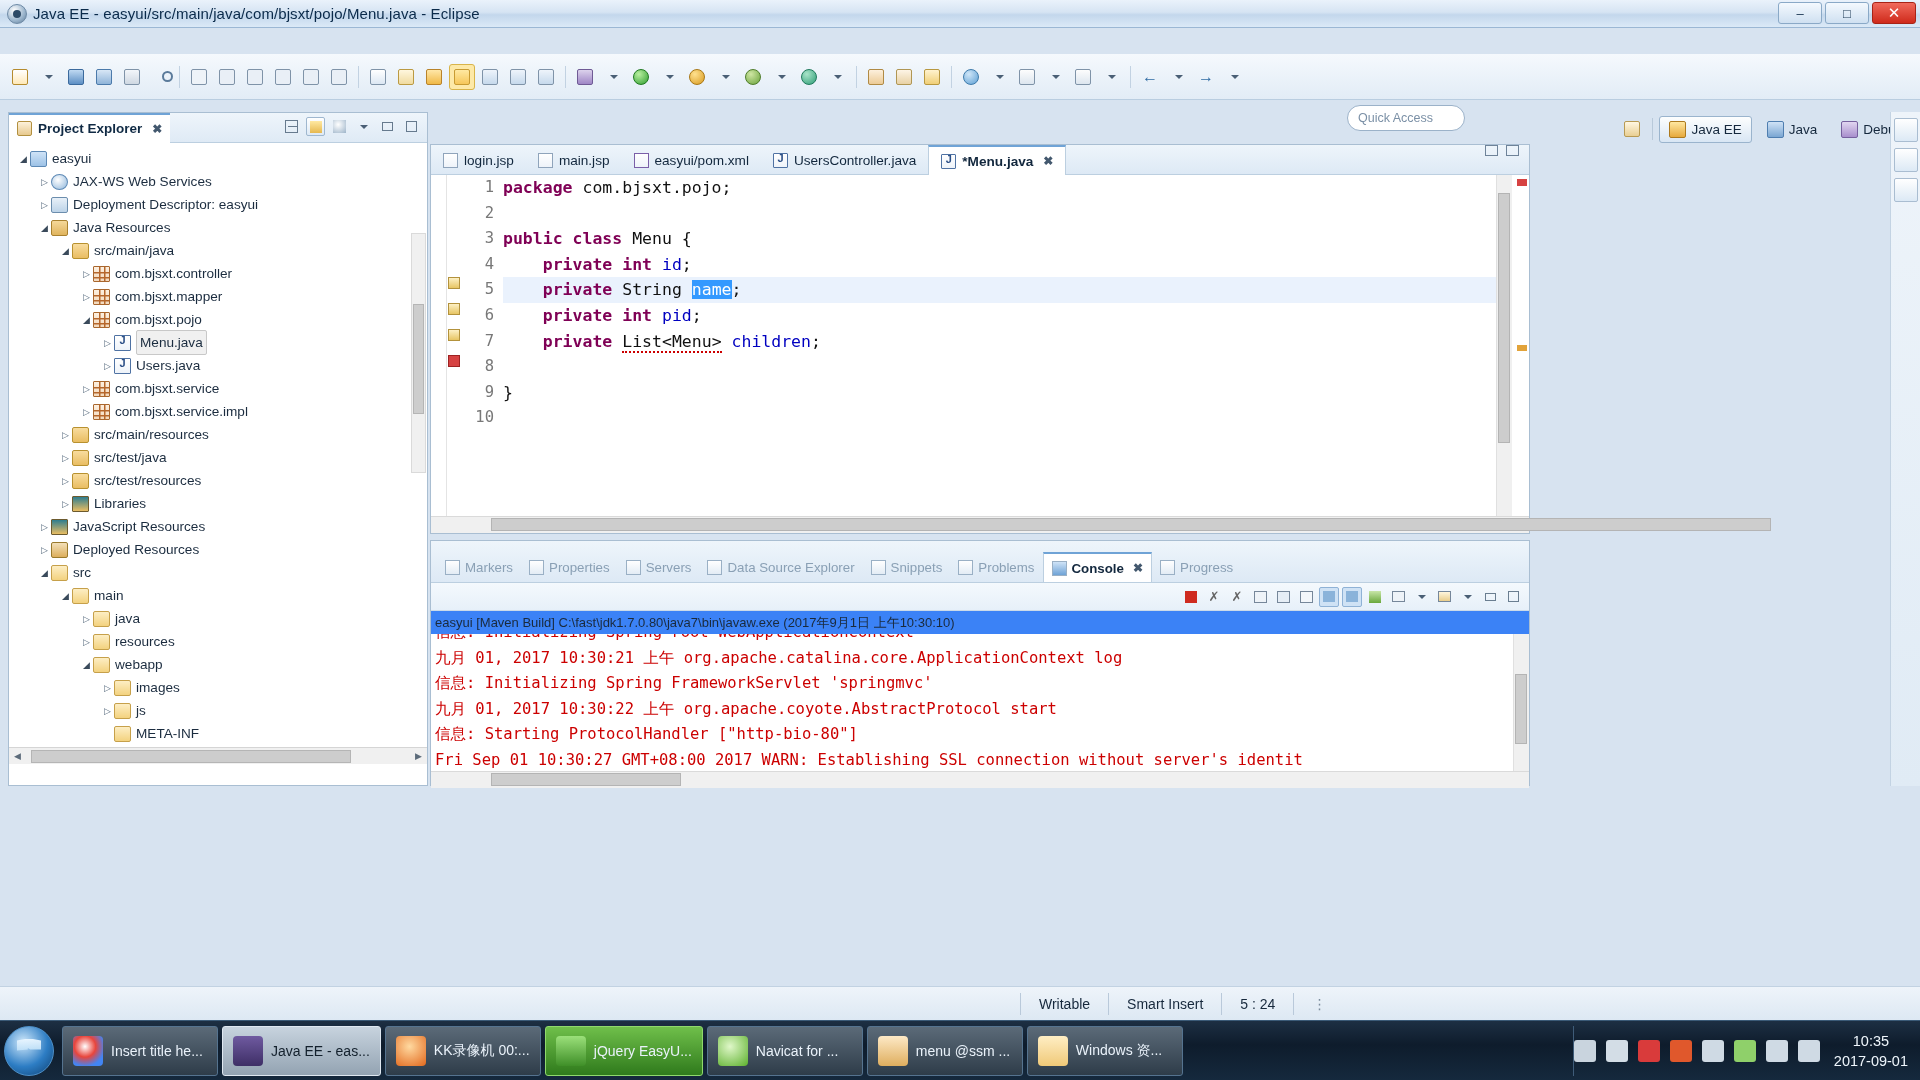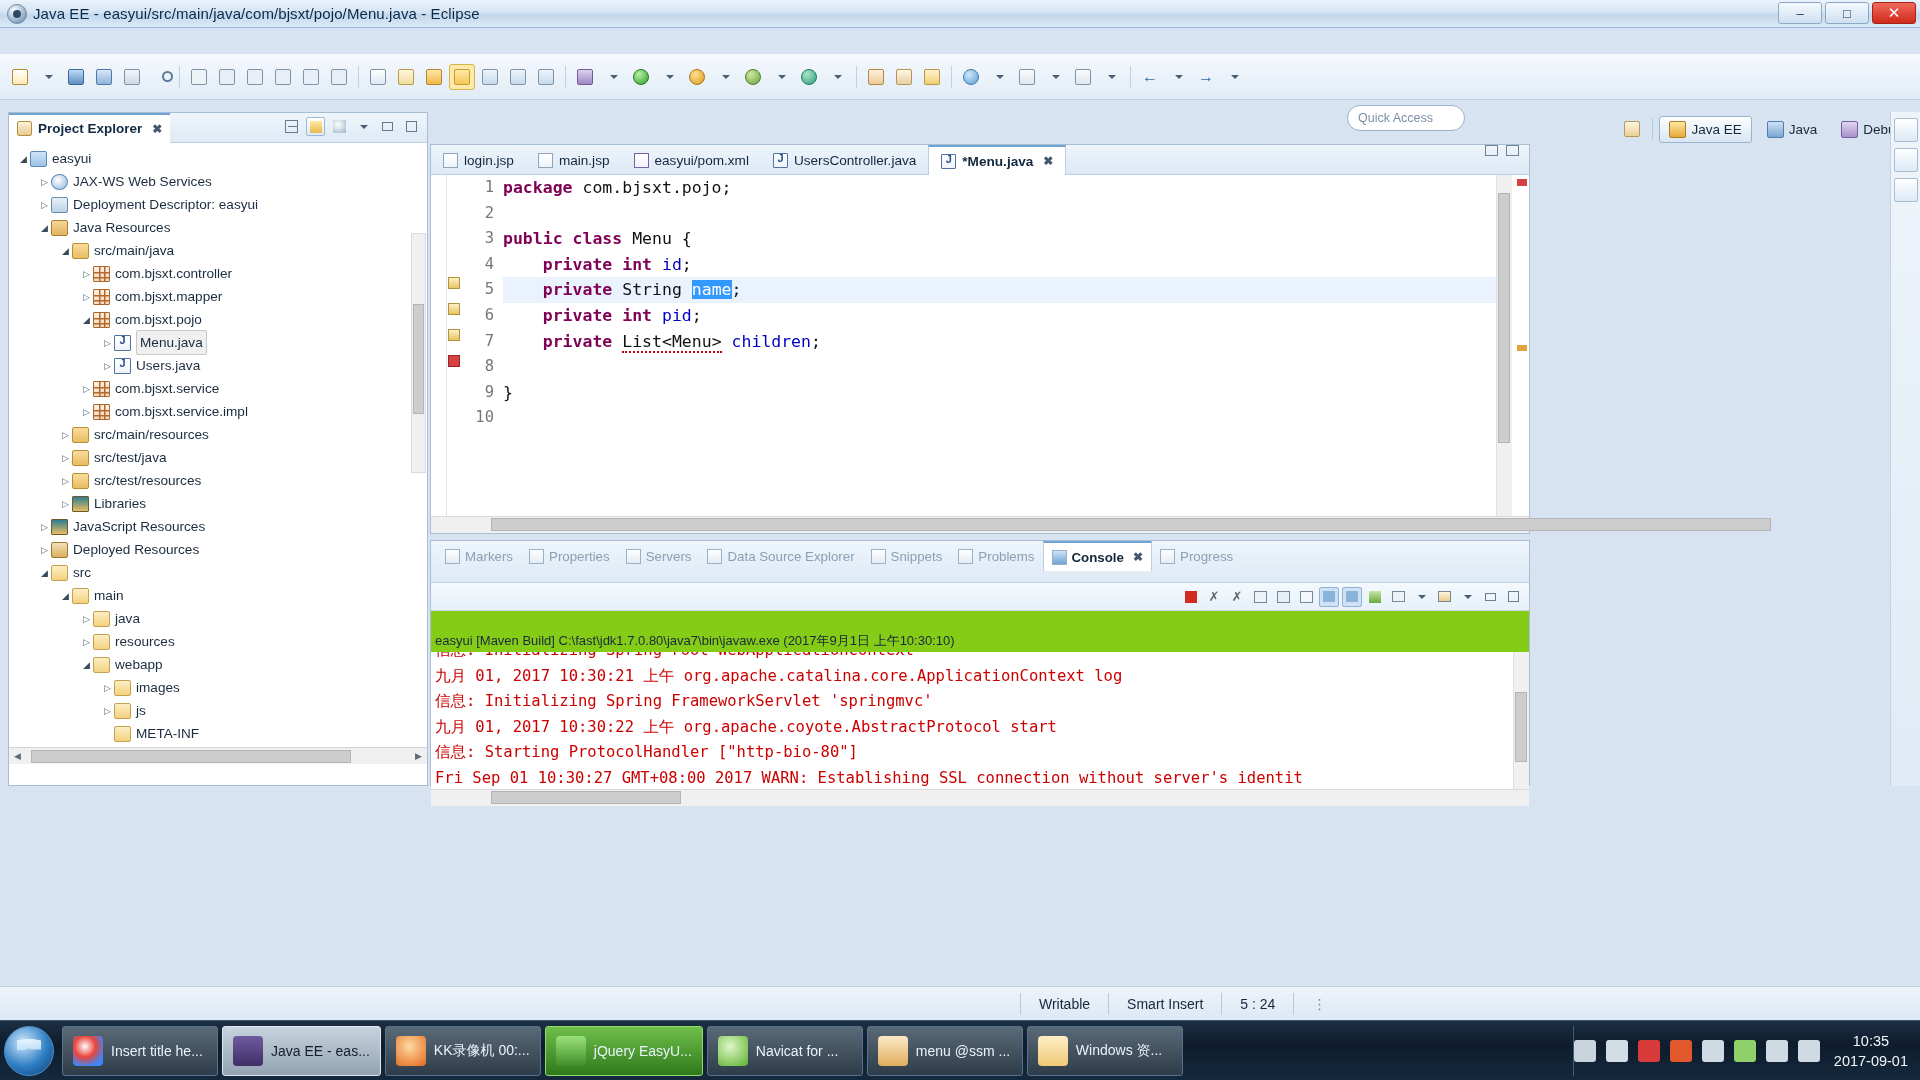--- a/index.html
+++ b/index.html
@@ -179,31 +179,31 @@
   .ed-hscroll{position:absolute;left:0;bottom:0;height:17px;width:100%;background:#f0f0f0;border-top:1px solid #dadada;}
   .ed-hscroll .thumb{position:absolute;left:60px;width:1280px;height:13px;top:1px;background:#cdcdcd;border:1px solid #b4b4b4;}
   .overview { position:absolute; right:0; top:0; width:16px; height:341px;}
   .ov-mark { position:absolute; right:2px; width:10px; height:7px; }
 
   
   .console {
     position:absolute; left:430px; top:540px; width:1100px; height:246px;
     background:#fff; border:1px solid #a9bed2;
   }
-  .cs-tabrow { height:42px; background:linear-gradient(180deg,#eef5fb,#dde9f5); display:flex;align-items:flex-start;
+  .cs-tabrow { height:42px; background:linear-gradient(180deg,#eef5fb,#dde9f5); display:flex;align-items:flex-end;
                border-bottom:1px solid #bccfe0; padding-left:6px; gap:0px;}
   .cs-tab { display:flex;align-items:center;gap:5px;padding:0 8px;height:30px;font-size:13.3px;color:#8aa0b5;}
   .cs-tab.active { background:#fff; color:#12273d; font-weight:700; border-top:2px solid #6fa3d6;
                    border-left:1px solid #bccfe0;border-right:1px solid #bccfe0;}
   .cs-tab .tico{width:15px;height:15px;}
   .cs-toolrow { height:28px; background:linear-gradient(180deg,#f4f9fd,#e7f0f9); display:flex;align-items:center;
                 justify-content:flex-end; gap:3px; padding-right:6px; border-bottom:1px solid #ccdbe9;}
   .cs-toolrow .ci { width:20px;height:20px;display:flex;align-items:center;justify-content:center;border-radius:2px;}
   .cs-toolrow .ci.on { background:#cfe2f5; border:1px solid #8fb2d6;}
-  .cs-head { font-size:13px; color:#1a2a3c; padding:21px 0 2px 4px; background:#84cc16;}
+  .cs-head { font-size:13px; color:#1a2a3c; padding:3px 0 2px 4px; background:#3b82f6;}
   .cs-out { position:relative; height:154px; overflow:hidden; background:#fff;
             font-family:"DejaVu Sans Mono","Liberation Mono",monospace; font-size:15.5px; color:#cc0000;}
   .cs-line { height:25.5px; line-height:25.5px; white-space:pre; }
   .cs-vscroll{position:absolute;right:0;top:0;width:16px;height:100%;background:#f0f0f0;border-left:1px solid #e0e0e0;}
   .cs-vscroll .thumb{position:absolute;left:1px;top:40px;width:12px;height:70px;background:#cdcdcd;border:1px solid #b4b4b4;}
   .cs-hscroll{position:absolute;left:0;bottom:0;width:100%;height:17px;background:#f0f0f0;border-top:1px solid #dadada;}
   .cs-hscroll .thumb{position:absolute;left:60px;top:1px;width:190px;height:13px;background:#cdcdcd;border:1px solid #b4b4b4;}
 
   
   .rightbar { position:absolute; right:0; top:112px; width:30px; height:674px;

